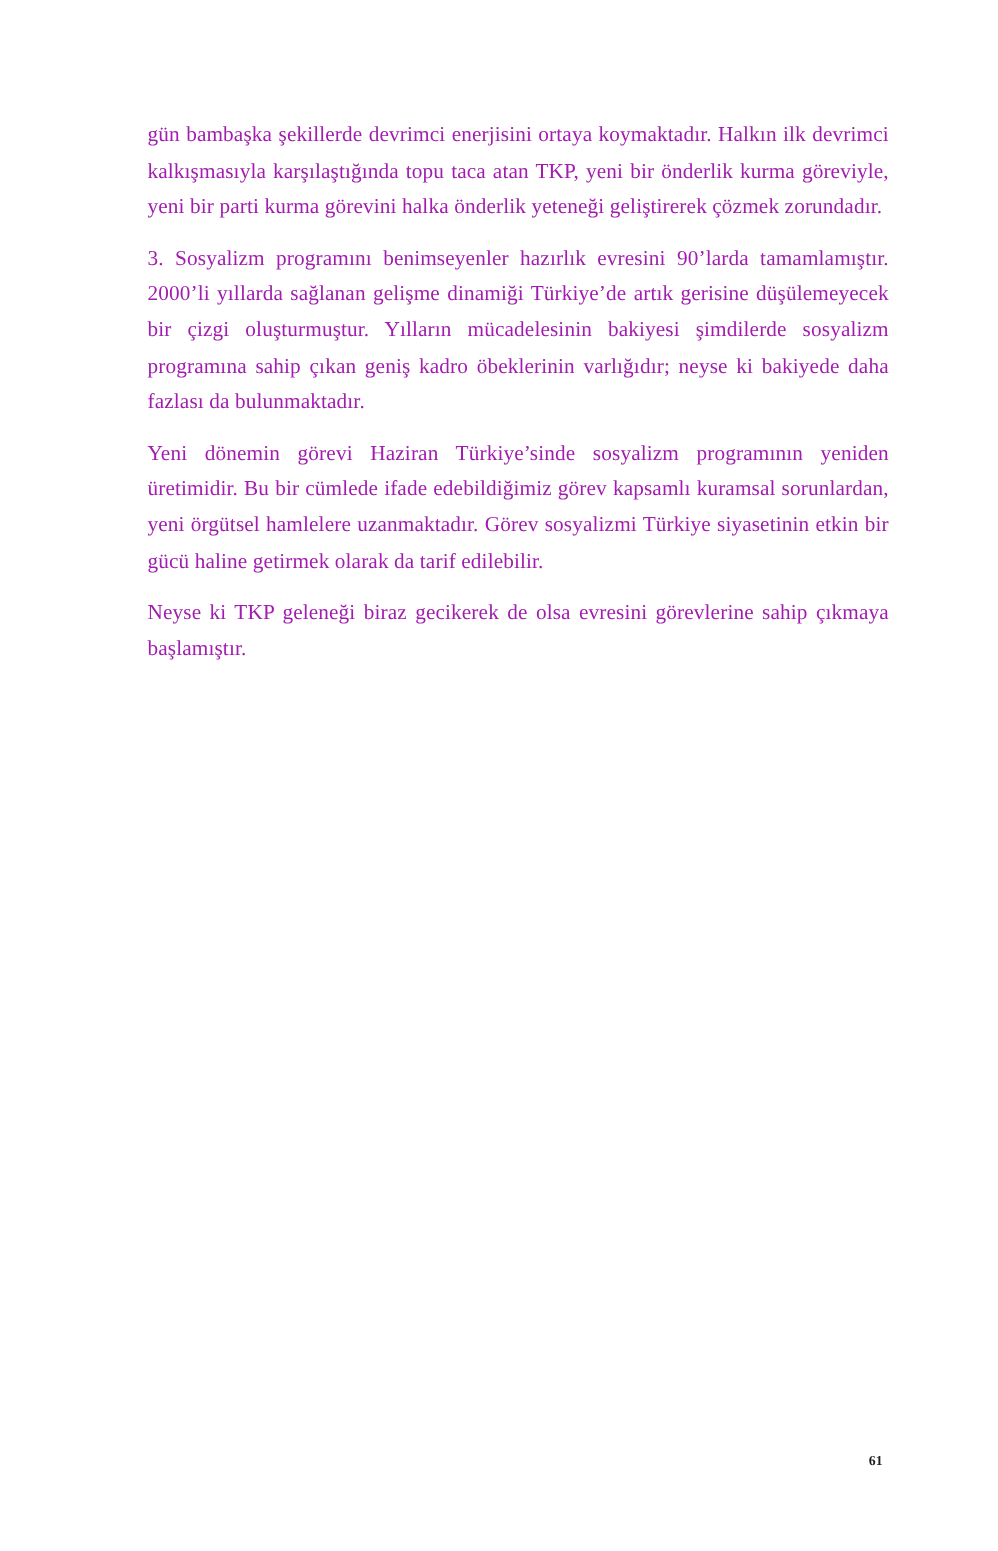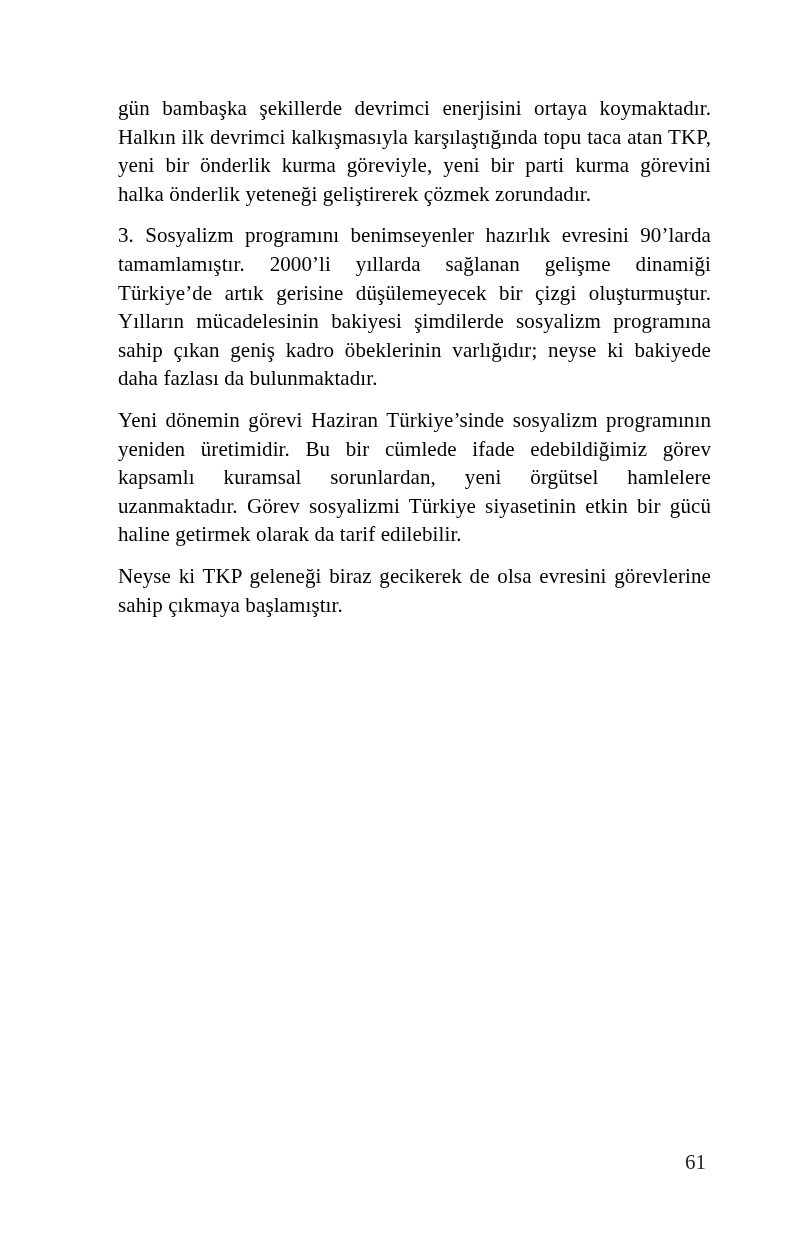--- a/index.html
+++ b/index.html
@@ -18,34 +18,34 @@
     box-sizing: border-box;
   }
   .content {
     position: absolute;
     left: 118px;
     top: 94px;
     width: 593px;
   }
   .content p {
     margin: 0 0 13px 0;
-    font-size: 21px;
+    font-size: 17px;
     line-height: 28.6px;
     text-align: justify;
     text-justify: inter-word;
     letter-spacing: 0.1px;
     hyphens: auto;
-    color: #000000;
+    color: #a21caf;
   }
   .page-number {
     position: absolute;
     right: 92px;
     bottom: 66px;
-    font-size: 21px;
-    font-weight: 400;
+    font-size: 11px;
+    font-weight: 700;
     color: #1f1f1f;
     font-family: "Liberation Serif", "DejaVu Serif", serif;
   }
 </style>
 </head>
 <body>
 
 <div class="page">
   <div class="content">
     <p>gün bambaşka şekillerde devrimci enerjisini ortaya koymaktadır. Halkın ilk devrimci kalkışmasıyla karşılaştığında topu taca atan TKP, yeni bir önderlik kurma göreviyle, yeni bir parti kurma görevini halka önderlik yeteneği geliştirerek çözmek zorundadır.</p>

